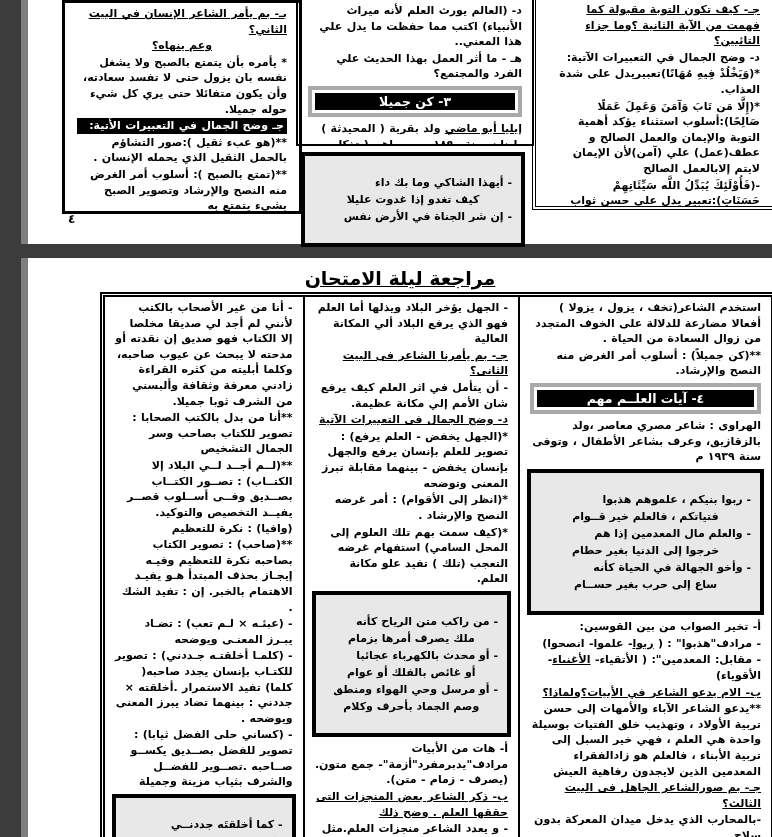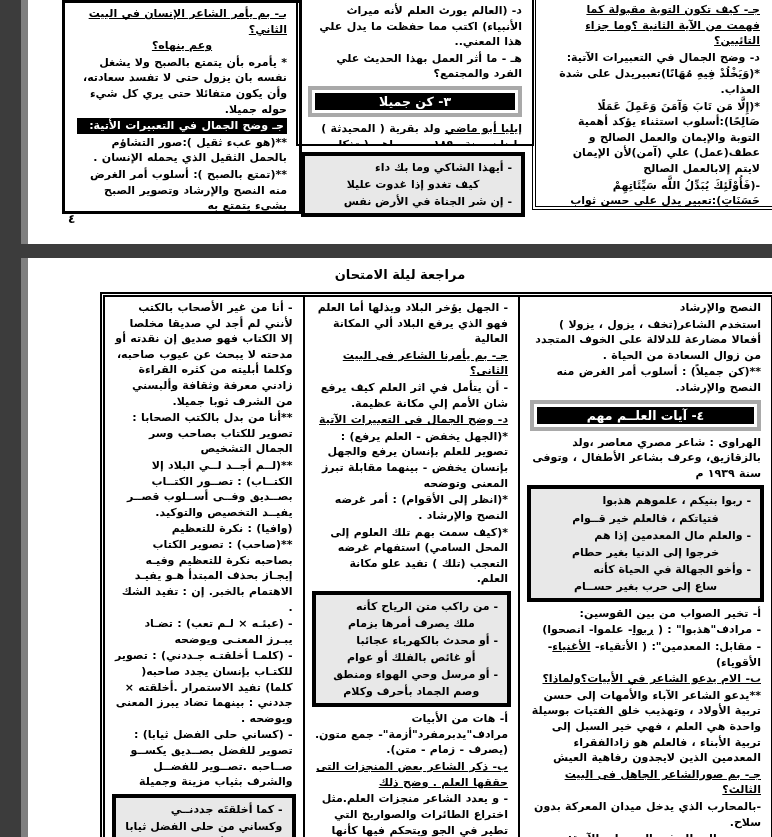--- a/index.html
+++ b/index.html
@@ -18,33 +18,33 @@
     text-align:right;line-height:1.42;margin:1px 4px;
     word-spacing:0.5px;
   }
   .heading{text-decoration:underline;}
   .center{text-align:center;}
   .hl-line{background:#000;color:#fff;display:block;padding:0 3px;}
 
   .banner-frame{border:4px solid #a9a9a9;background:#fff;padding:3px;margin:4px 4px;}
   .banner-bar{background:#000;color:#fff;text-align:center;font-size:12.5px;font-weight:bold;padding:1px 4px;letter-spacing:1px;}
 
-  .poem{background:#e8e8e8;border:4px solid #000;padding:3px 9px;margin:4px 1px;}
+  .poem{background:#e8e8e8;border:4px solid #000;padding:18px 9px;margin:4px 1px;}
   .poem .poem-line{font-size:11px;font-weight:bold;text-align:right;line-height:1.55;margin:0;}
   .poem .poem-line.second{text-align:center;}
 
   
   #topLeftBox{position:absolute;left:34px;top:0;width:218px;height:204px;border:3px solid #000;padding:2px 8px;overflow:hidden;}
   #topPageNumber{position:absolute;left:40px;top:212px;font-size:12px;font-weight:bold;}
   #topMiddleBox{position:absolute;left:268px;top:0;width:222px;height:140px;border:2px solid #000;border-top:none;padding:2px 6px;overflow:hidden;}
   #topMiddlePoem{position:absolute;left:272px;top:148px;width:226px;}
   #topRightCol{position:absolute;left:504px;top:0;width:218px;height:204px;border:4px double #000;border-top:none;padding:1px 10px;overflow:hidden;}
 
   
-  #reviewTitle{position:absolute;top:9px;left:0;width:100%;text-align:center;font-size:13px;font-weight:bold;color:#000;}
+  #reviewTitle{position:absolute;top:9px;left:0;width:100%;text-align:center;font-size:19px;font-weight:bold;color:#000;text-decoration:underline;}
   #reviewTable{
     position:absolute;left:72px;top:34px;width:666px;height:560px;
     border:5px double #000;
     display:flex;direction:rtl;align-items:stretch;overflow:hidden;
   }
   .rcol{padding:2px 6px;overflow:hidden;}
   #colRight{width:242px;border-left:2px solid #000;}
   #colMiddle{width:204px;border-left:2px solid #000;}
   #colLeft{width:188px;}
 </style>
@@ -82,21 +82,20 @@
       <div class="para">*(وَيَخْلُدْ فِيهِ مُهَانًا)تعبيريدل على شدة العذاب.</div>
       <div class="para">*(إِلَّا مَن تَابَ وَآمَنَ وَعَمِلَ عَمَلًا صَالِحًا):أسلوب استثناء يؤكد أهمية التوبة والإيمان والعمل الصالح و عطف(عمل) علي (آمن)لأن الإيمان لايتم إلابالعمل الصالح</div>
       <div class="para">-(فَأُوْلَئِكَ يُبَدِّلُ اللَّه سَيِّئَاتِهِمْ حَسَنَاتٍ):تعبير يدل علي حسن ثواب التائبين(أولئك) إشارة تفيد التعظيم .</div>
     </div>
 </div>
 
 <div class="page" id="pageBottom">
   <div id="reviewTitle">مراجعة ليلة الامتحان</div>
   <div id="reviewTable">
     <div class="rcol" id="colRight">
-        <div class="para">النصح والإرشاد</div>
         <div class="para">استخدم الشاعر(تخف ، يزول ، يزولا ) أفعالا مضارعة للدلالة على الخوف المتجدد من زوال السعادة من الحياة .</div>
         <div class="para">**(كن جميلاً) : أسلوب أمر الغرض منه النصح والإرشاد.</div>
         <div class="banner-frame">
           <div class="banner-bar">٤- آيات العلــم مهم</div>
         </div>
         <div class="para">الهراوى : شاعر مصري معاصر ،ولد بالزقازيق، وعرف بشاعر الأطفال ، وتوفى سنة ١٩٣٩ م</div>
         <div class="poem">
           <div class="poem-line first">- ربوا بنيكم ، علموهم هذبوا</div>
           <div class="poem-line second">فتياتكم ، فالعلم خير قــوام</div>
           <div class="poem-line first">- والعلم مال المعدمين إذا هم</div>

